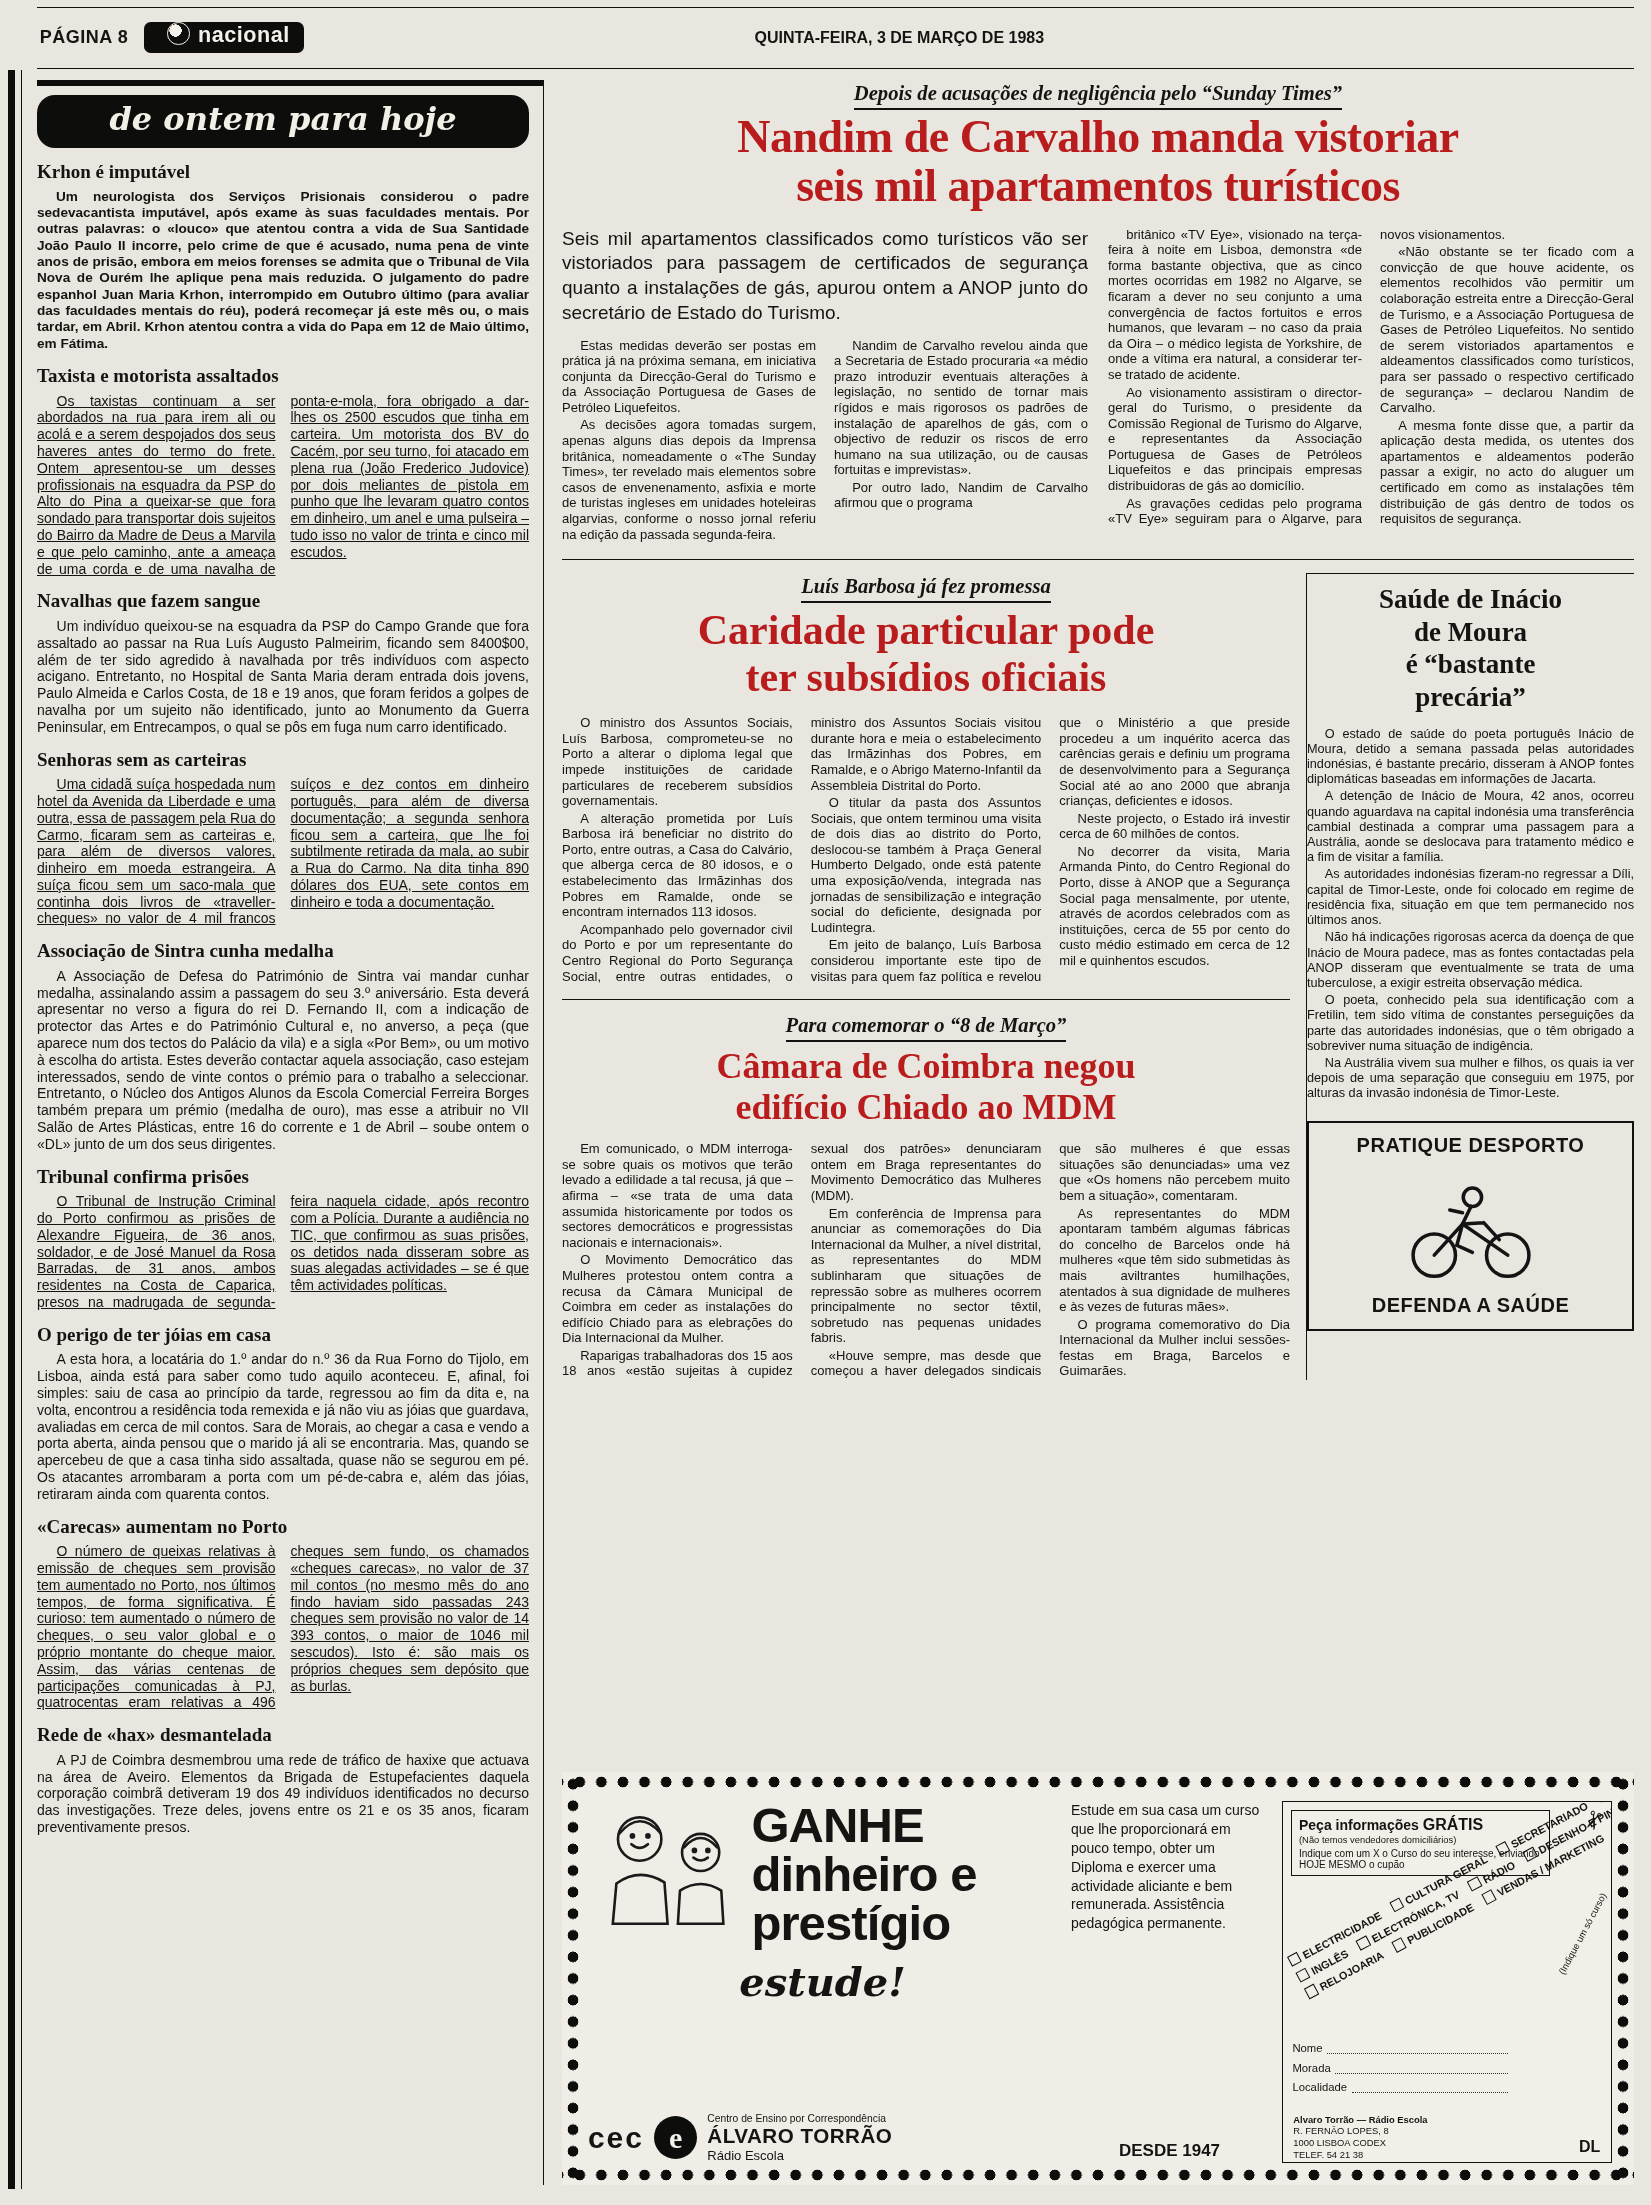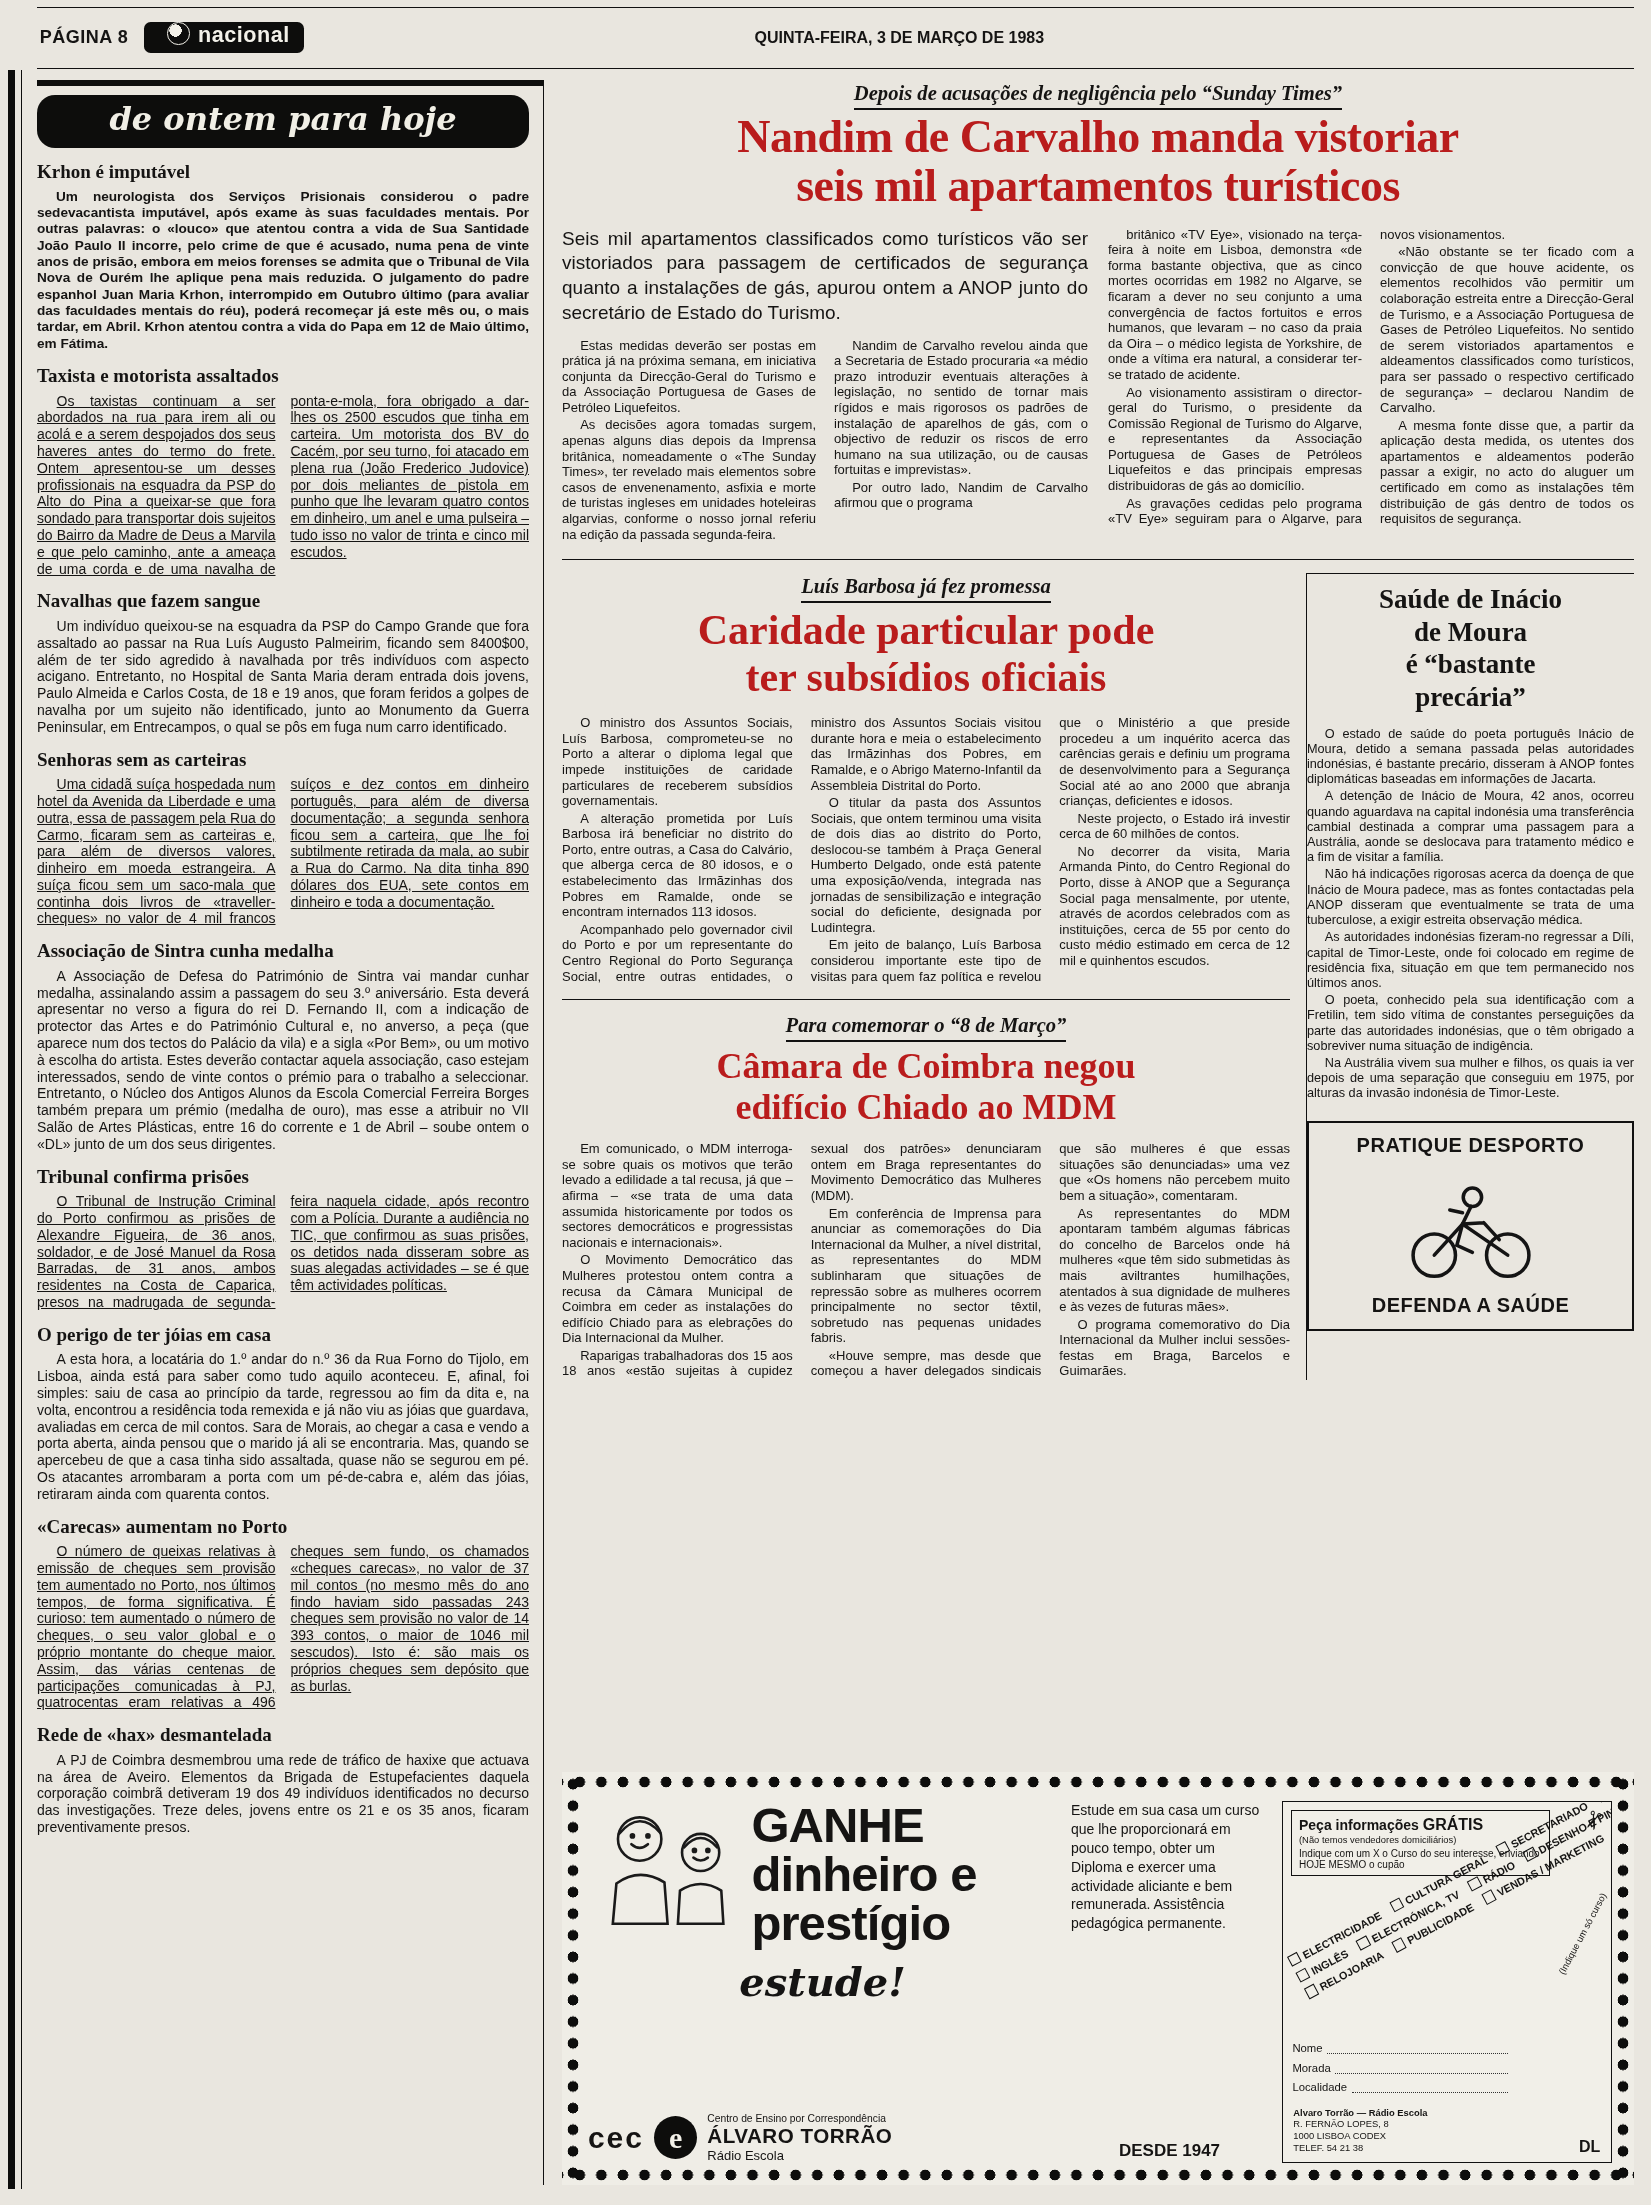--- a/index.html
+++ b/index.html
@@ -147,21 +147,21 @@
     content:""; display:inline-block; width:9.4px; height:9.4px;
     border:0.9px solid #111; margin-right:3.8px; vertical-align:-0.9px;
   }
   .note2{
     position:absolute; right:12.2px; top:89px; font-size:9.4px;
     transform:rotate(-62deg); transform-origin:right top;
   }
   .fields{ position:absolute; left:9.4px; right:103px; bottom:61px; font-size:11.3px; }
   .field{ display:flex; align-items:flex-end; gap:4.7px; margin-bottom:7.5px; }
   .field .line{ flex:1; border-bottom:1.4px dotted #333; height:11.3px; }
-  .address{ position:absolute; left:10.3px; bottom:8px; font-size:9.4px; line-height:1.25; }
+  .address{ position:absolute; left:10.3px; bottom:1px; font-size:9.4px; line-height:1.25; }
   .address p{ text-indent:0; margin:0; }
   .address p:first-child{ font-weight:700; }
   .dl{ position:absolute; right:10.3px; bottom:5.6px; font-weight:700; font-size:16px; }
 
   .ad-ill svg{ display:block; }
 </style>
 </head>
 <body>
 
 <div class="page">
@@ -317,22 +317,22 @@
 
         <div class="rail">
           <aside class="moura">
             <h2>Saúde de Inácio
 de Moura
 é “bastante
 precária”</h2>
             <div class="body-text">
                 <p>O estado de saúde do poeta português Inácio de Moura, detido a semana passada pelas autoridades indonésias, é bastante precário, disseram à ANOP fontes diplomáticas baseadas em informações de Jacarta.</p>
                 <p>A detenção de Inácio de Moura, 42 anos, ocorreu quando aguardava na capital indonésia uma transferência cambial destinada a comprar uma passagem para a Austrália, aonde se deslocava para tratamento médico e a fim de visitar a família.</p>
+                <p>As autoridades indonésias fizeram-no regressar a Díli, capital de Timor-Leste, onde foi colocado em regime de residência fixa, situação em que tem permanecido nos últimos anos.</p>
                 <p>Não há indicações rigorosas acerca da doença de que Inácio de Moura padece, mas as fontes contactadas pela ANOP disseram que eventualmente se trata de uma tuberculose, a exigir estreita observação médica.</p>
-                <p>As autoridades indonésias fizeram-no regressar a Díli, capital de Timor-Leste, onde foi colocado em regime de residência fixa, situação em que tem permanecido nos últimos anos.</p>
                 <p>O poeta, conhecido pela sua identificação com a Fretilin, tem sido vítima de constantes perseguições da parte das autoridades indonésias, que o têm obrigado a sobreviver numa situação de indigência.</p>
                 <p>Na Austrália vivem sua mulher e filhos, os quais ia ver depois de uma separação que conseguiu em 1975, por alturas da invasão indonésia de Timor-Leste.</p>
               </div>
           </aside>
 
           <div class="sport-box">
             <div class="label">PRATIQUE DESPORTO</div>
             <svg width="160" height="113" viewBox="0 0 220 160">
               <g fill="none" stroke="#141414" stroke-width="5" stroke-linecap="round">
                 <circle cx="58" cy="122" r="30"></circle>

